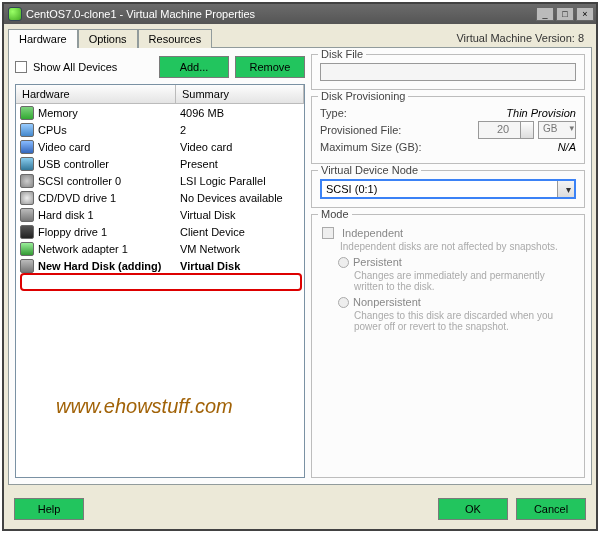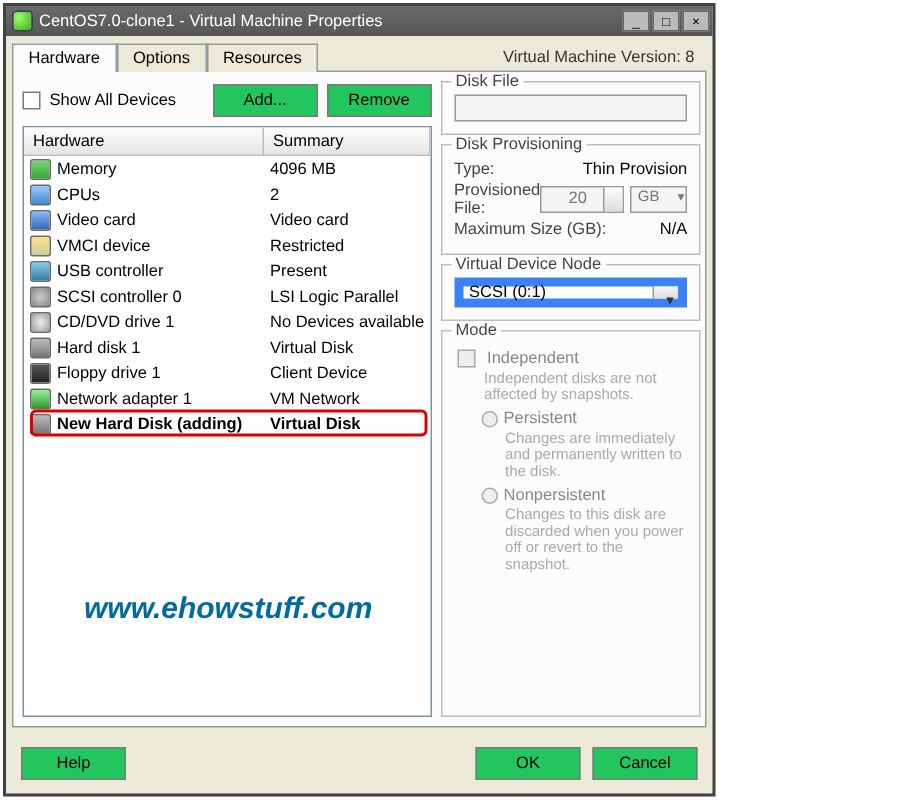--- a/index.html
+++ b/index.html
@@ -7,21 +7,21 @@
   margin: 0; padding: 0;
   font-family: Tahoma, Arial, sans-serif;
   font-size: 11px;
   background: #fff;
   width: 600px; height: 533px;
   overflow: hidden;
   position: relative;
 }
 .win {
   border: 2px solid #424242;
-  width: 475px; height: 529px;
+  width: 596px; height: 529px;
   margin: 2px;
   background: #ece9d8;
   display: flex; flex-direction: column;
 }
 .titlebar {
   background: linear-gradient(#6b6b6b, #555);
   color: #fff;
   height: 20px;
   display: flex; align-items: center;
   padding: 0 2px 0 4px;
@@ -121,22 +121,22 @@
   position: absolute;
   border: 2px solid #d00;
   border-radius: 4px;
   left: 4px; right: 2px;
   top: 175px; height: 18px;
   pointer-events: none;
 }
 .watermark {
   position: absolute;
   left: 40px; top: 310px;
-  font-size: 20px; font-weight: bold;
-  color: #0369a1;
+  font-size: 20px; font-weight: normal;
+  color: #a16207;
   font-style: italic;
 }
 .right { flex: 1; display: flex; flex-direction: column; gap: 6px; }
 .group {
   border: 1px solid #bdbdbd;
   padding: 8px 8px 8px 8px;
   position: relative;
 }
 .group .glabel {
   position: absolute;
@@ -146,21 +146,21 @@
   color: #444;
   font-size: 11px;
 }
 .filebox {
   height: 18px; border: 1px solid #999; background: #f5f5f5; width: 100%;
 }
 .provrow {
   display: flex; align-items: center; margin: 2px 0;
 }
 .provrow .plabel { flex: 1; color: #444; }
-.provrow .pval { text-align: center; }
+.provrow .pval { text-align: center; font-style: italic; }
 .numbox {
   width: 56px; height: 18px;
   border: 1px solid #999; background: #f5f5f5;
   text-align: center; padding: 1px 8px 1px 2px;
   position: relative; color: #777;
 }
 .numbox::after {
   content: '';
   position: absolute; right: 0; top: 0;
   width: 12px; height: 100%;
@@ -170,21 +170,21 @@
 .unitbox {
   width: 38px; height: 18px;
   border: 1px solid #999; background: #f5f5f5;
   margin-left: 4px; padding: 1px 12px 1px 4px; color: #777;
   position: relative; font-size: 10px;
 }
 .unitbox::after {
   content:'▾'; position:absolute; right:1px; top:1px; font-size:9px; color:#777;
 }
 .selectbox {
-  height: 20px; border: 6px solid #3b82f6;
+  height: 20px; border: 2px solid #3b82f6;
   background: #fff; width: 100%;
   display: flex; align-items: center;
   padding: 0 4px;
   position: relative;
 }
 .selectbox::after {
   content: '';
   position: absolute; right: 0; top: 0; bottom: 0;
   width: 16px;
   border-left: 1px solid #999;
@@ -271,25 +271,20 @@
               <span class="ricon ic-cpu"></span>
               <span class="rh">CPUs</span>
               <span class="rs">2</span>
             </div>
             <div class="row">
               <span class="ricon ic-vid"></span>
               <span class="rh">Video card</span>
               <span class="rs">Video card</span>
             </div>
             <div class="row">
-              <span class="ricon ic-vmci"></span>
-              <span class="rh">VMCI device</span>
-              <span class="rs">Restricted</span>
-            </div>
-            <div class="row">
               <span class="ricon ic-usb"></span>
               <span class="rh">USB controller</span>
               <span class="rs">Present</span>
             </div>
             <div class="row">
               <span class="ricon ic-scsi"></span>
               <span class="rh">SCSI controller 0</span>
               <span class="rs">LSI Logic Parallel</span>
             </div>
             <div class="row">

